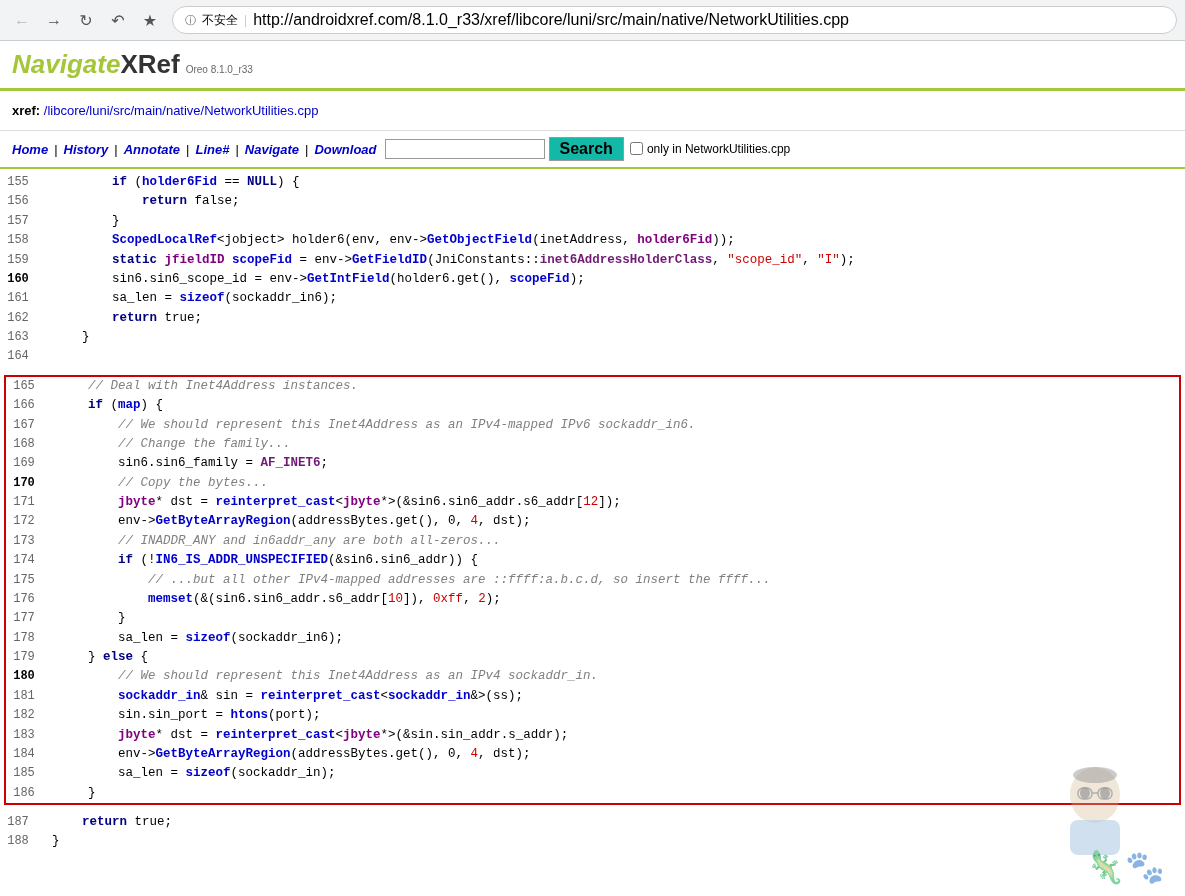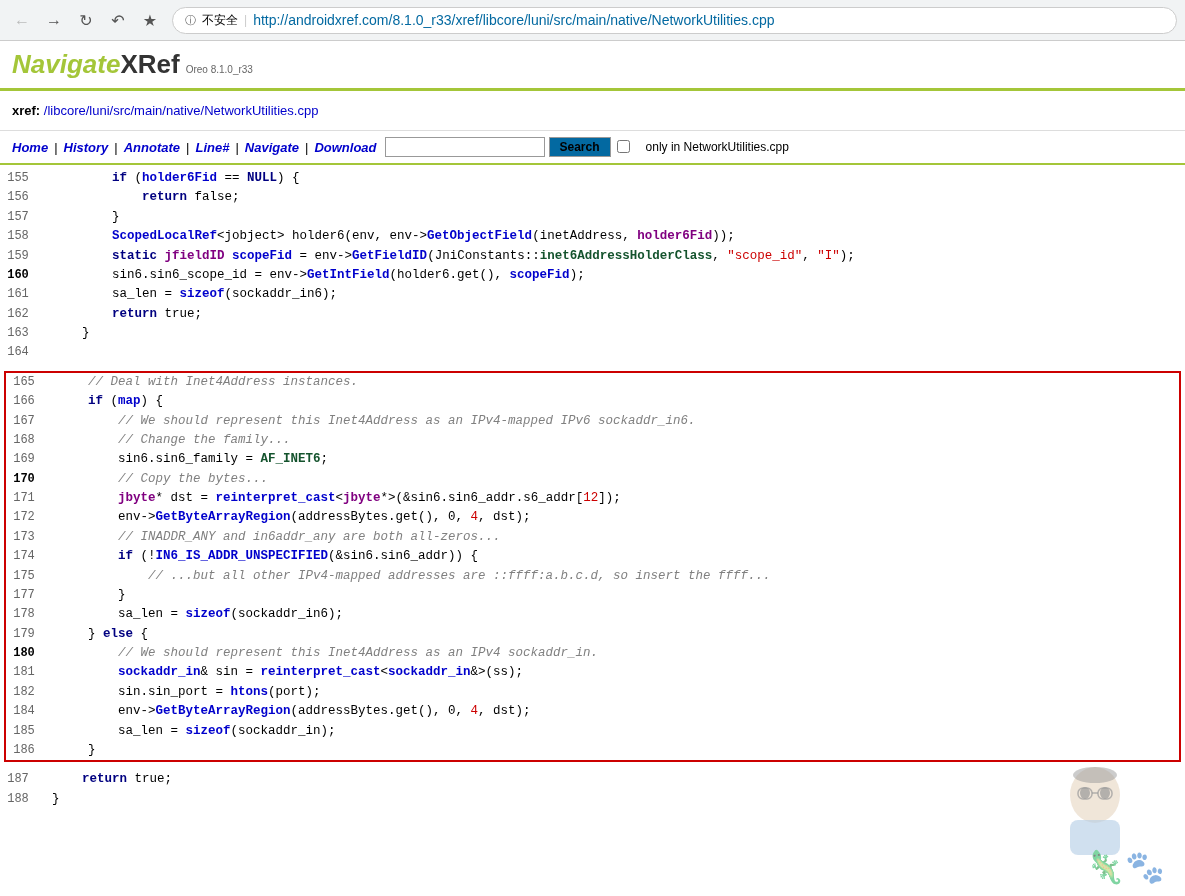--- a/index.html
+++ b/index.html
@@ -28,21 +28,21 @@
       display: flex;
       align-items: center;
       background: #fff;
       border: 1px solid #ccc;
       border-radius: 20px;
       padding: 4px 12px;
       font-size: 12px;
       gap: 6px;
     }
     .security-icon { color: #666; font-size: 11px; }
-    .url-text { color: #0369a1; font-size: 14px; }
+    .url-text { color: #000000; font-size: 16px; }
 
     
     .site-header {
       padding: 8px 12px;
       border-bottom: 3px solid #a4c639;
     }
     .site-title { font-size: 26px; font-weight: bold; }
     .site-title .android { color: #a4c639; font-style: italic; }
     .site-title .xref { color: #333; }
     .site-title .version { color: #666; font-size: 10px; font-weight: normal; margin-left: 6px; }
@@ -73,34 +73,34 @@
     }
     .nav-separator { margin: 0 6px; color: #000; }
     .search-input {
       border: 1px solid #999;
       padding: 2px 4px;
       font-size: 12px;
       width: 160px;
       margin-left: 8px;
     }
     .search-btn {
-      background: #0369a1;
+      background: #14b8a6;
       border: 1px solid #999;
       padding: 2px 10px;
-      font-size: 12px;
+      font-size: 16px;
       cursor: pointer;
       font-weight: bold;
       margin-left: 4px;
     }
     .only-label {
       font-size: 12px;
       margin-left: 6px;
       display: flex;
       align-items: flex-start;
-      gap: 16px;
+      gap: 4px;
     }
 
     
     .code-area {
       font-family: 'Courier New', monospace;
       font-size: 12.5px;
       line-height: 1.55;
       padding: 4px 0;
       position: relative;
       overflow: hidden;
@@ -124,21 +124,21 @@
     .line-content { flex: 1; padding-left: 4px; }
     
     
     .kw { color: #000080; font-weight: bold; } 
     .comment { color: #808080; font-style: italic; }
     .string { color: #cc0000; }
     .number { color: #cc0000; }
     .func { color: #0000cc; font-weight: bold; }
     .var-blue { color: #0000cc; font-weight: bold; }
     .var-purple { color: #800080; font-weight: bold; }
-    .var-green { color: #14532d; font-weight: bold; }
+    .var-green { color: #701a75; font-weight: bold; }
     .plain { color: #000; }
   </style>
 </head>
 <body>
 
 <div class="browser-chrome">
   <div class="nav-buttons">
     <button class="nav-btn disabled">←</button>
     <button class="nav-btn">→</button>
     <button class="nav-btn">↻</button>
@@ -266,20 +266,24 @@
     </div>
     <div class="code-line">
       <span class="line-num">174</span>
       <span class="line-content">        <span class="kw">if</span> (!<span class="func">IN6_IS_ADDR_UNSPECIFIED</span>(&amp;sin6.sin6_addr)) {</span>
     </div>
     <div class="code-line">
       <span class="line-num">175</span>
       <span class="line-content">            <span class="comment">// ...but all other IPv4-mapped addresses are ::ffff:a.b.c.d, so insert the ffff...</span></span>
     </div>
     <div class="code-line">
+      <span class="line-num">176</span>
+      <span class="line-content">            <span class="func">memset</span>(&amp;(sin6.sin6_addr.s6_addr[<span class="number">10</span>]), <span class="number">0xff</span>, <span class="number">2</span>);</span>
+    </div>
+    <div class="code-line">
       <span class="line-num">177</span>
       <span class="line-content">        }</span>
     </div>
     <div class="code-line">
       <span class="line-num">178</span>
       <span class="line-content">        sa_len = <span class="func">sizeof</span>(sockaddr_in6);</span>
     </div>
     <div class="code-line">
       <span class="line-num">179</span>
       <span class="line-content">    } <span class="kw">else</span> {</span>
@@ -288,20 +292,24 @@
       <span class="line-num bold">180</span>
       <span class="line-content">        <span class="comment">// We should represent this Inet4Address as an IPv4 sockaddr_in.</span></span>
     </div>
     <div class="code-line">
       <span class="line-num">181</span>
       <span class="line-content">        <span class="var-blue">sockaddr_in</span>&amp; sin = <span class="func">reinterpret_cast</span>&lt;<span class="var-blue">sockaddr_in</span>&amp;&gt;(ss);</span>
     </div>
     <div class="code-line">
       <span class="line-num">182</span>
       <span class="line-content">        sin.sin_port = <span class="func">htons</span>(port);</span>
+    </div>
+    <div class="code-line">
+      <span class="line-num">183</span>
+      <span class="line-content">        <span class="var-purple">jbyte</span>* dst = <span class="func">reinterpret_cast</span>&lt;<span class="var-purple">jbyte</span>*&gt;(&amp;sin.sin_addr.s_addr);</span>
     </div>
     <div class="code-line">
       <span class="line-num">184</span>
       <span class="line-content">        env-&gt;<span class="func">GetByteArrayRegion</span>(addressBytes.get(), 0, <span class="number">4</span>, dst);</span>
     </div>
     <div class="code-line">
       <span class="line-num">185</span>
       <span class="line-content">        sa_len = <span class="func">sizeof</span>(sockaddr_in);</span>
     </div>
     <div class="code-line">

